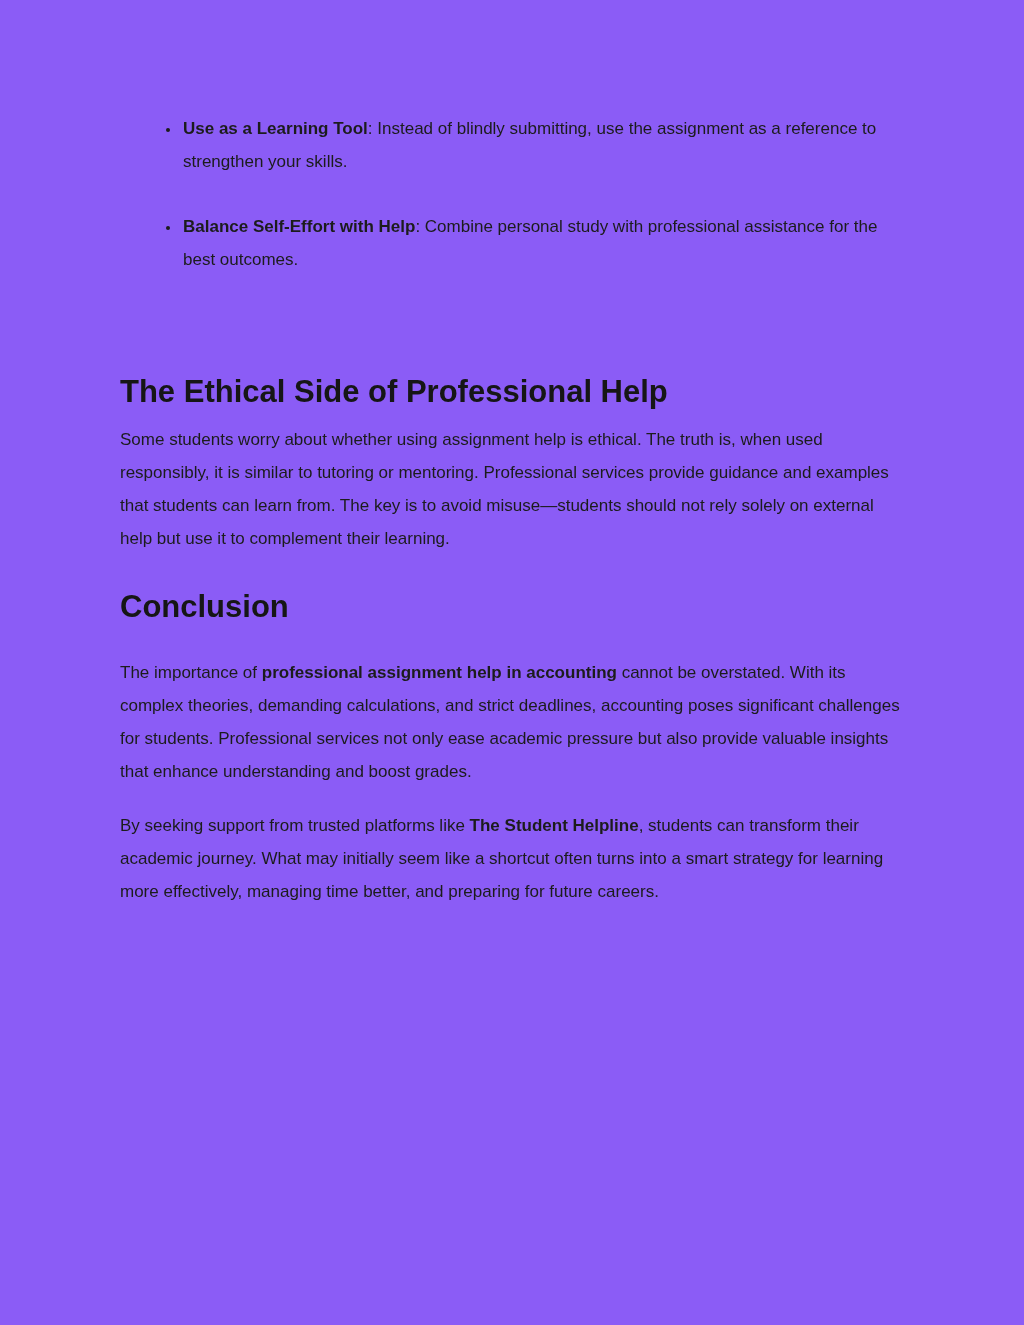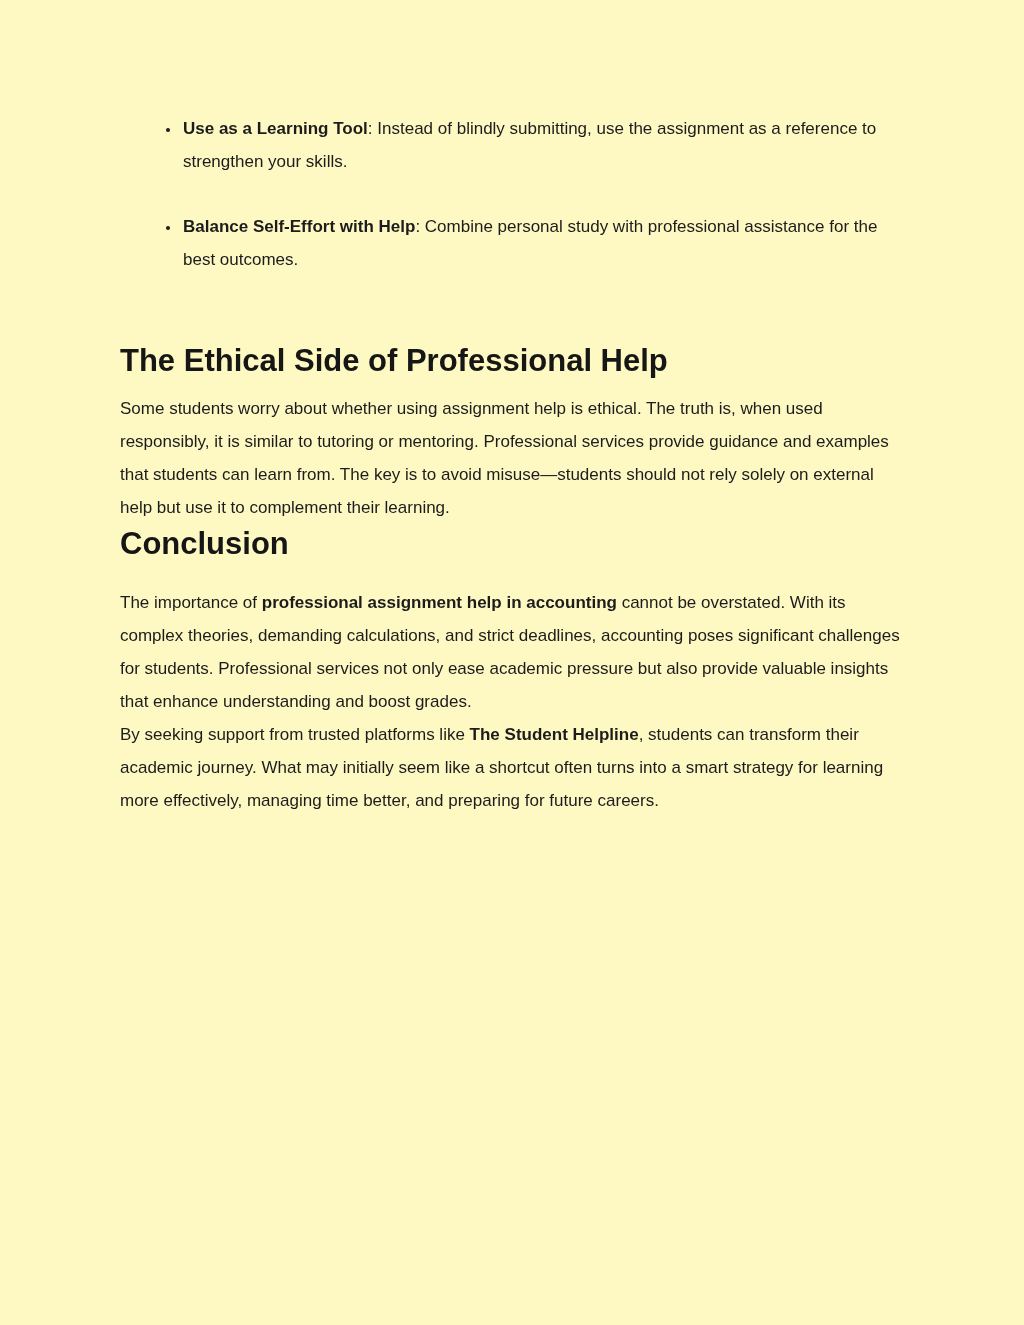--- a/index.html
+++ b/index.html
@@ -8,21 +8,21 @@
     width: 1024px;
     height: 1325px;
     font-family: "Liberation Sans", "DejaVu Sans", sans-serif;
     color: #1c1c1c;
     overflow: hidden;
   }
   .page {
     width: 1024px;
     height: 1325px;
     padding: 112px 124px 12px 120px;
-    background: #fef9c3;
+    background: #8b5cf6;
   }
   .bullets {
     list-style: disc outside;
     padding-left: 61px;
     margin: 0;
   }
   .bullets li {
     font-size: 17px;
     line-height: 33px;
     padding-left: 2px;
@@ -31,30 +31,30 @@
   .bullets li:last-child { margin-bottom: 8px; }
   .bullets li::marker { font-size: 14px; color: #1c1c1c; }
   b, strong, .bold { font-weight: 700; }
   h2 {
     font-size: 31px;
     line-height: 40px;
     font-weight: 700;
     color: #161616;
     letter-spacing: 0;
   }
-  .h-ethical { margin-top: 65px; }
-  .h-conclusion { }
+  .h-ethical { margin-top: 96px; }
+  .h-conclusion { margin-top: 32px; }
   p {
     font-size: 17px;
     line-height: 33px;
     font-weight: 400;
   }
   .p-ethical { margin-top: 11px; }
-  .p-conclusion-1 { margin-top: 22px; }
-  .p-conclusion-2 { }
+  .p-conclusion-1 { margin-top: 29px; }
+  .p-conclusion-2 { margin-top: 21px; }
 </style>
 </head>
 <body>
 
 <div class="page">
 
   <ul class="bullets">
     <li>
       <strong>Use as a Learning Tool</strong><span>: Instead of blindly submitting, use the assignment as a reference to strengthen your skills.</span>
     </li>

